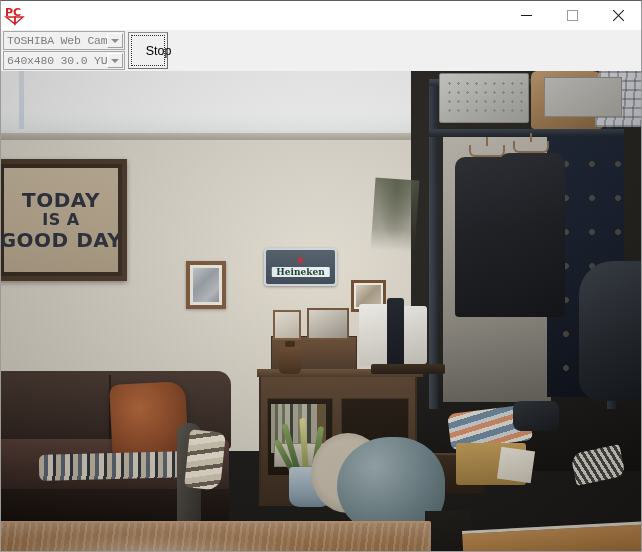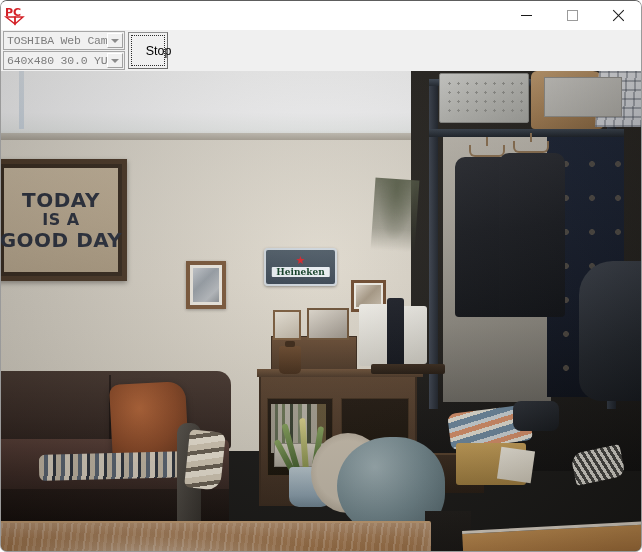--- a/index.html
+++ b/index.html
@@ -12,21 +12,20 @@
   }
   .window {
     position: relative;
     width: 642px; height: 552px;
     background: #ffffff;
     border-top: 1px solid #5d5d5d;
     border-left: 1px solid #9a9a9a;
     border-right: 1px solid #9a9a9a;
     border-bottom: 1px solid #9a9a9a;
     overflow: hidden;
-    border-radius: 7px;
   }
 
   
   .titlebar {
     position: absolute; left: 0; top: 0;
     width: 640px; height: 29px;
     background: #ffffff;
     display: flex; align-items: center;
   }
   .app-icon {

